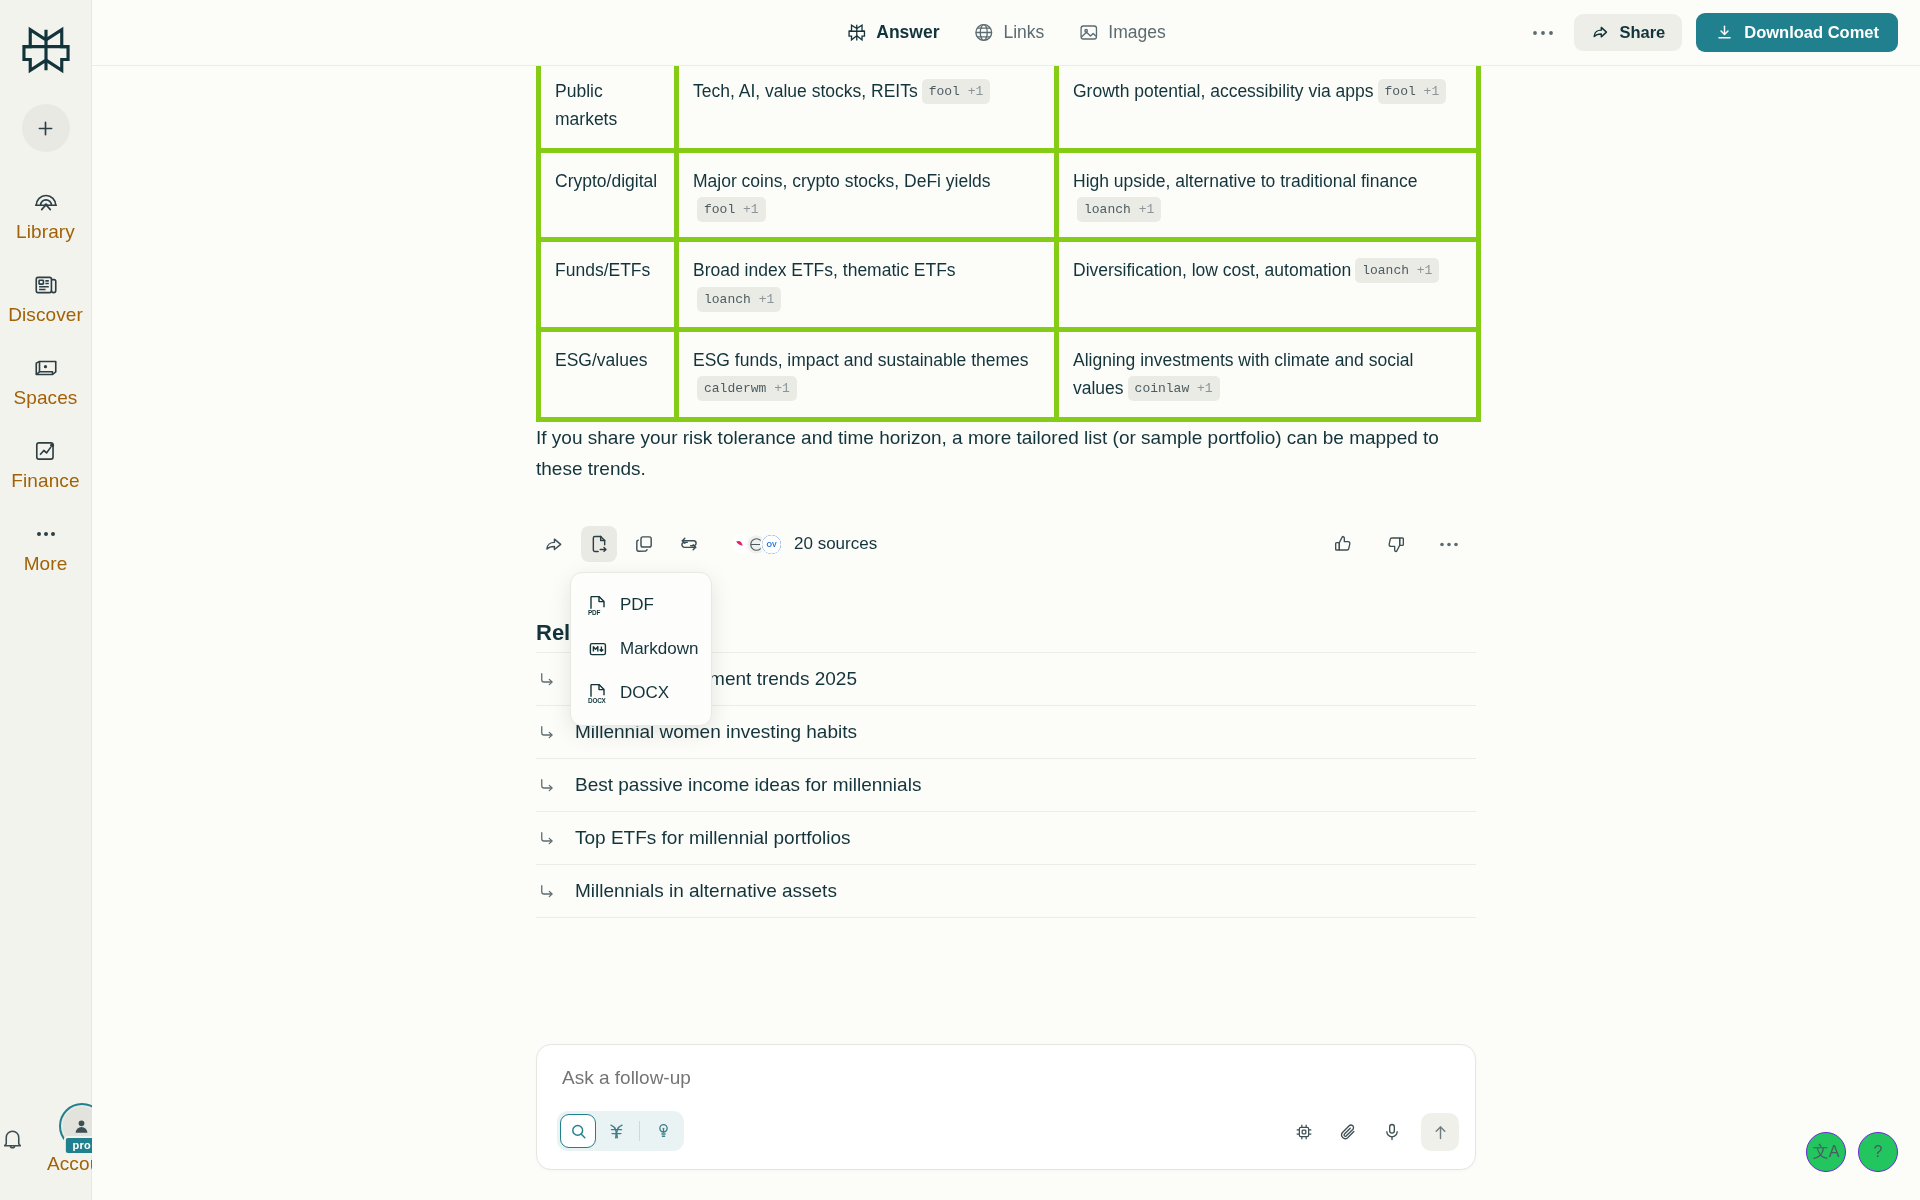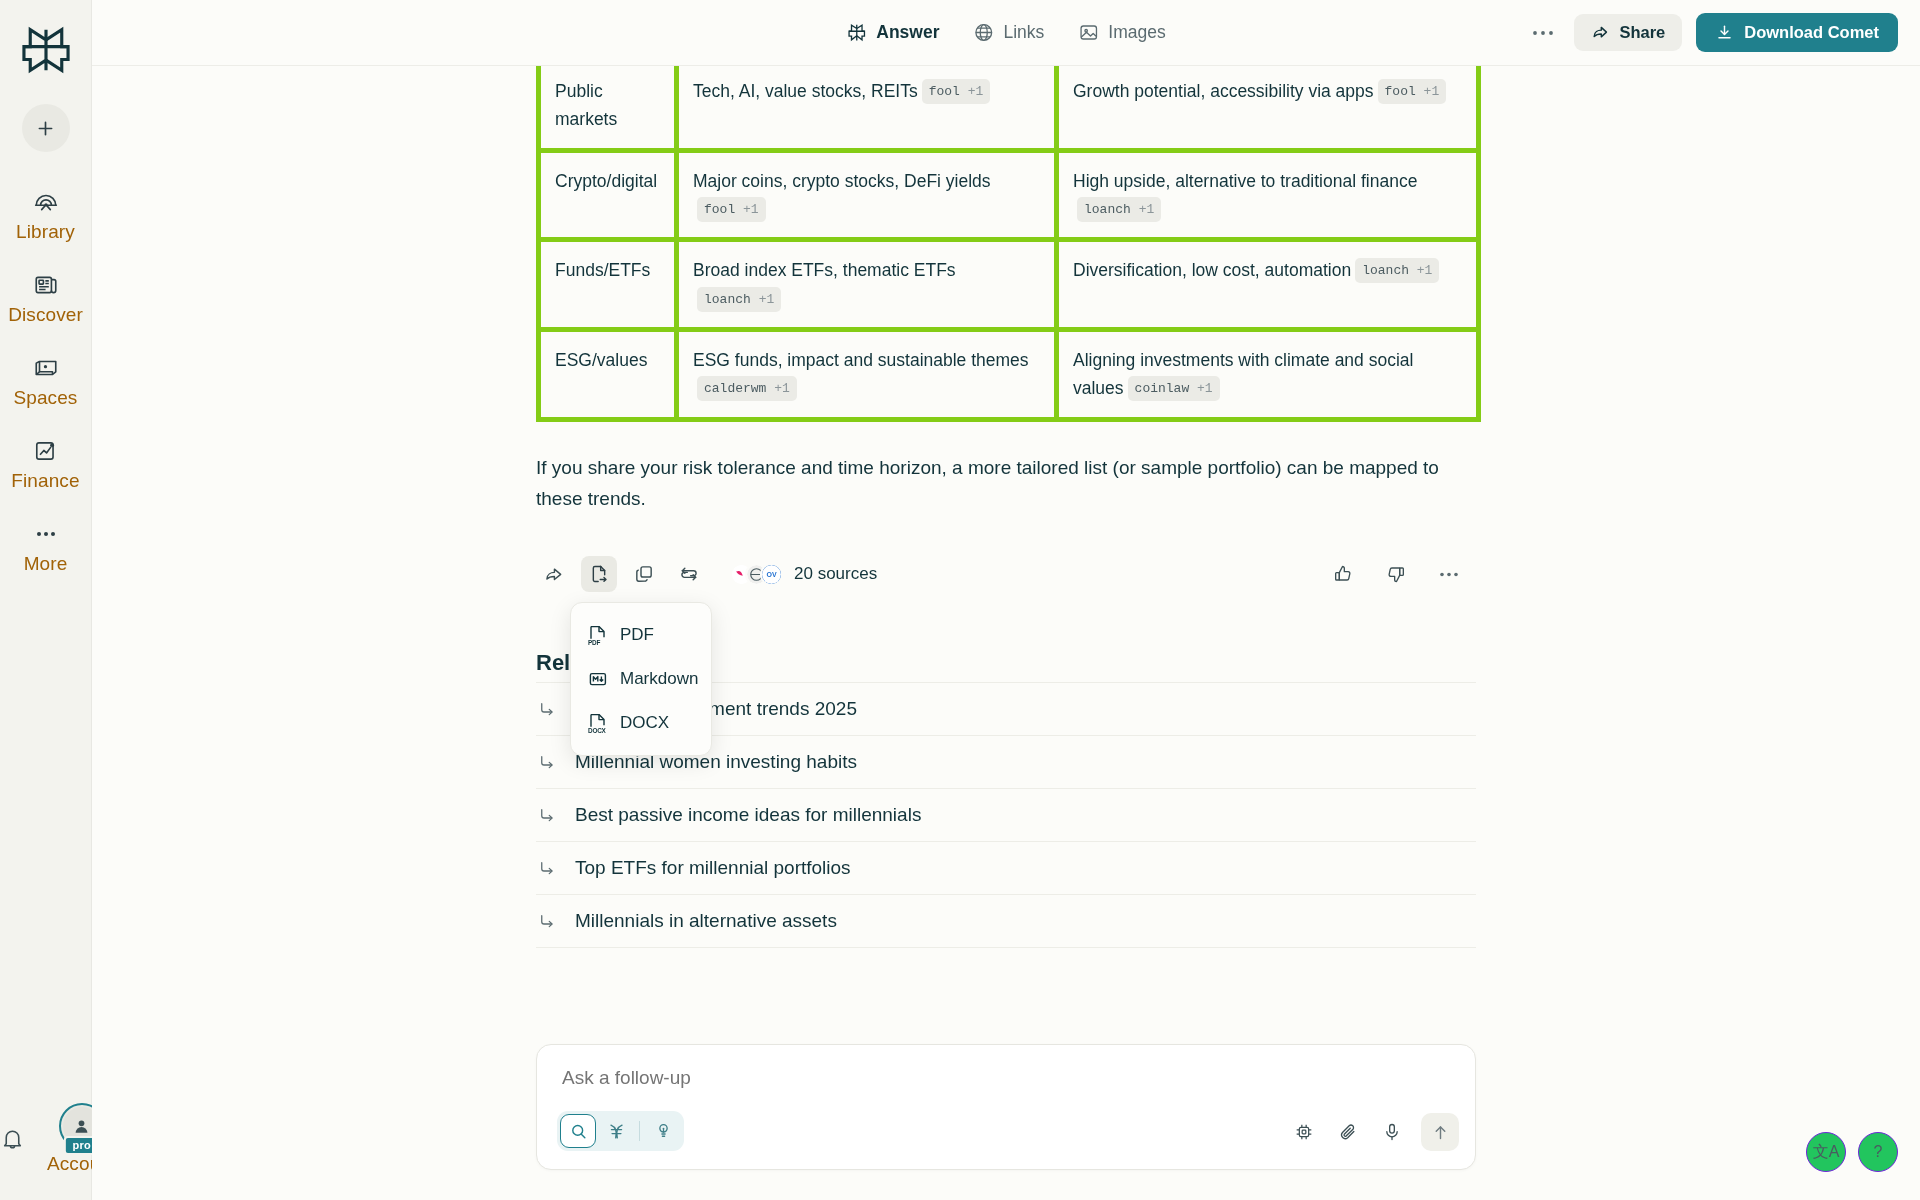--- a/index.html
+++ b/index.html
@@ -108,21 +108,21 @@
   .cite {
     display: inline-block;
     font-family: "Liberation Mono", monospace;
     font-size: 13px; background:#ebebe6; color:#4c5c61;
     border-radius: 5px; padding: 2px 7px; vertical-align: 2px;
     margin-left: 4px; white-space: nowrap;
   }
   .cite .plus { color: #8b9599; }
 
   .para {
-    width: 940px; margin-top: 30px;
+    width: 940px; 
     font-size: 19px; line-height: 1.65; color:#13343b;
   }
 
   
   .actions { width: 940px; margin-top: 42px; display:flex; align-items:center; position: relative; height: 36px;}
   .act-btn {
     width: 36px; height: 36px; border-radius: 8px;
     display:flex;align-items:center;justify-content:center; cursor:pointer;
     margin-right: 9px;
   }

